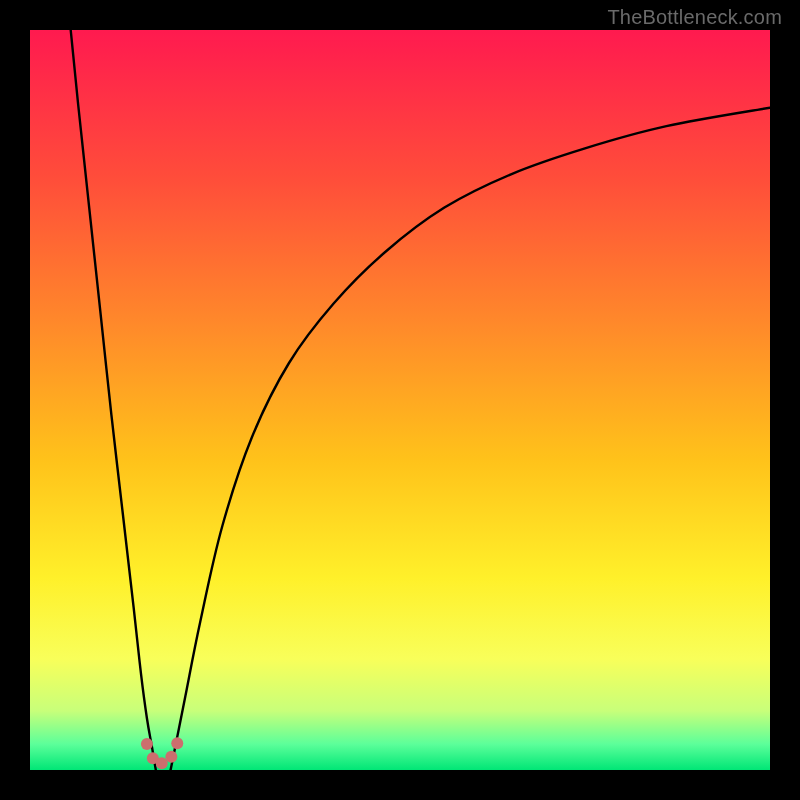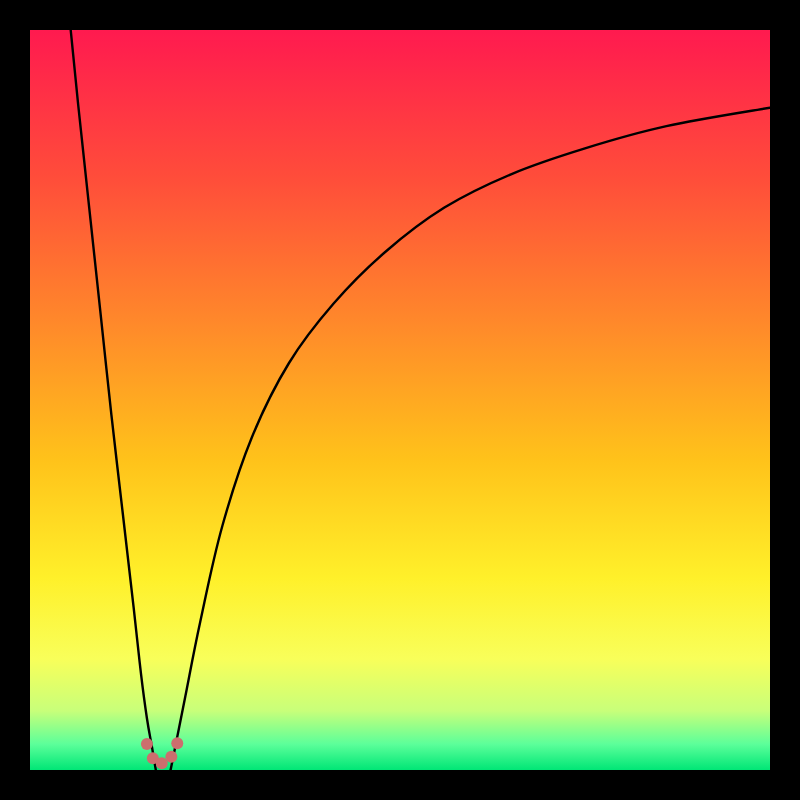--- a/index.html
+++ b/index.html
@@ -44,20 +44,21 @@
   svg.curve {
     position: absolute;
     inset: 0;
   }
 </style>
 </head>
 <body>
 
 <div class="frame">
 
+  <div class="watermark">TheBottleneck.com</div>
 
   <div class="plot-area">
     <svg class="gradient" viewBox="0 0 740 740" preserveAspectRatio="none">
       <defs>
         <linearGradient id="bg-grad" x1="0" y1="0" x2="0" y2="1">
             <stop offset="0%" stop-color="#ff1a4f"></stop>
             <stop offset="20%" stop-color="#ff4d3a"></stop>
             <stop offset="40%" stop-color="#ff8a2a"></stop>
             <stop offset="57.99999999999999%" stop-color="#ffc21a"></stop>
             <stop offset="74%" stop-color="#fff02a"></stop>

